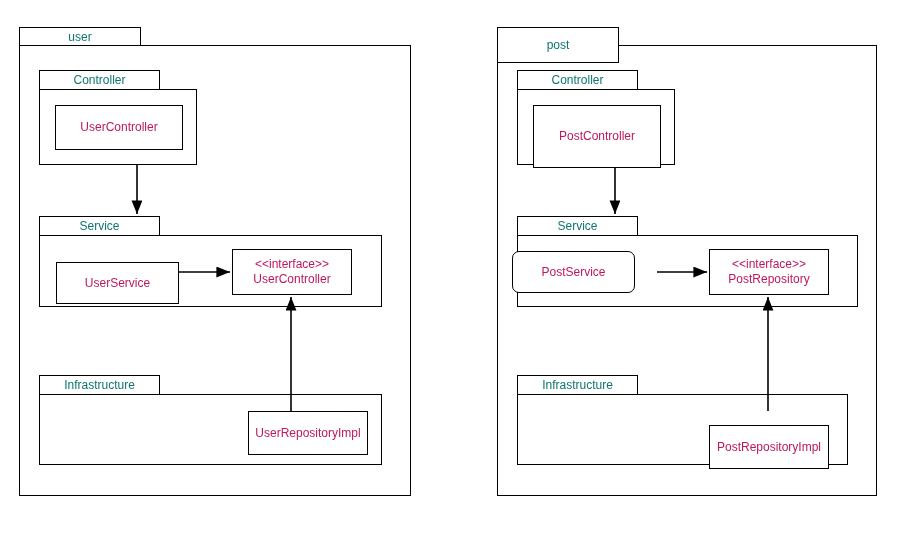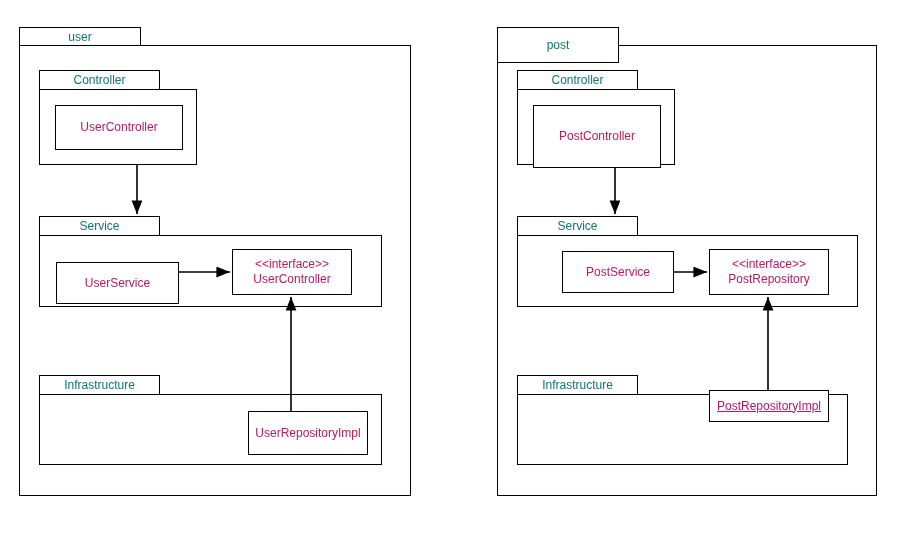--- a/index.html
+++ b/index.html
@@ -116,33 +116,33 @@
   </div>
   <div class="pkg-body" style="left:517px; top:89px; width:158px; height:76px;"></div>
   <div class="class-box" style="left:533px; top:105px; width:128px; height:63px;">
     <span class="cname">PostController</span>
   </div>
 
   <div class="pkg-tab" style="left:517px; top:216px; width:121px; height:20px;">
     <span>Service</span>
   </div>
   <div class="pkg-body" style="left:517px; top:235px; width:341px; height:72px;"></div>
-  <div class="class-box" style="left:562px; top:251px; width:112px; height:42px;">
+  <div class="class-box" style="left:512px; top:251px; width:123px; height:42px;border-radius:7px;">
     <span class="cname">PostService</span>
   </div>
   <div class="class-box" style="left:709px; top:249px; width:120px; height:46px;">
     <span class="stereotype">&lt;&lt;interface&gt;&gt;</span>
     <span class="cname">PostRepository</span>
   </div>
 
   <div class="pkg-tab" style="left:517px; top:375px; width:121px; height:20px;">
     <span>Infrastructure</span>
   </div>
   <div class="pkg-body" style="left:517px; top:394px; width:331px; height:71px;"></div>
-  <div class="class-box" style="left:709px; top:390px; width:120px; height:32px;text-decoration:underline;">
+  <div class="class-box" style="left:709px; top:425px; width:120px; height:44px;">
     <span class="cname">PostRepositoryImpl</span>
   </div>
 
   <svg class="edge-svg" viewBox="0 0 898 533" xmlns="http://www.w3.org/2000/svg">
     <defs>
       <marker id="arrowFilled" markerWidth="10" markerHeight="10" refX="8.5" refY="3.4" orient="auto" markerUnits="strokeWidth">
         <path d="M0,0 L0,6.8 L8.5,3.4 z" fill="#000000"></path>
       </marker>
     </defs>
 

